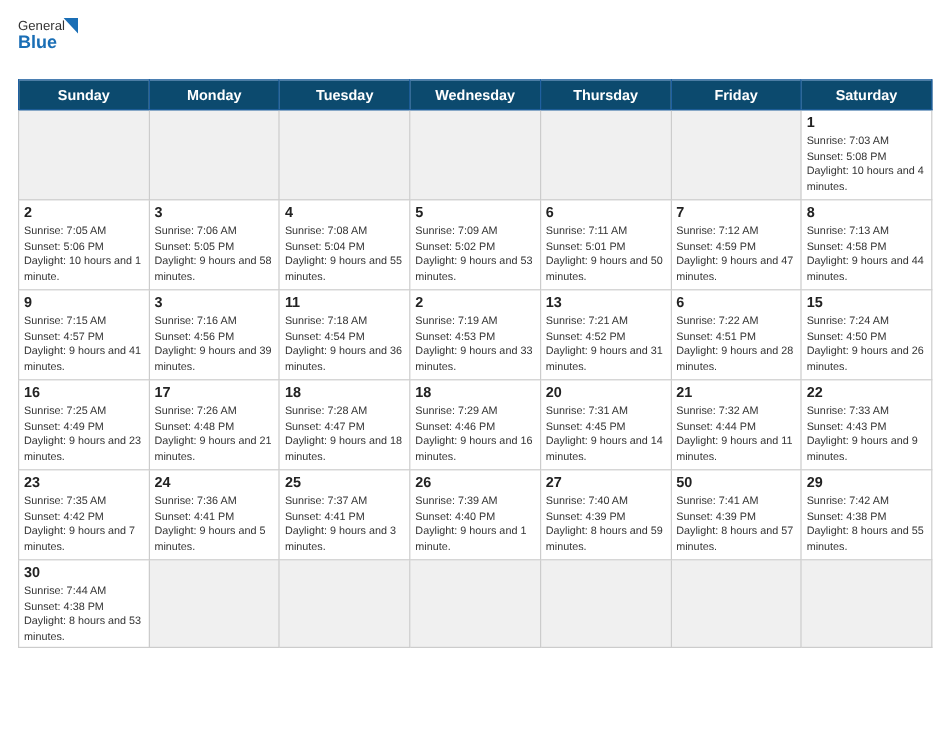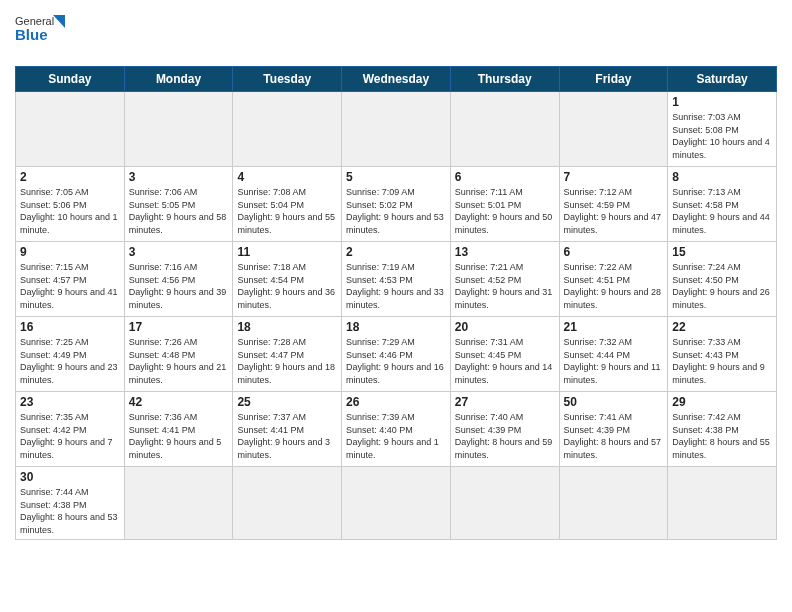--- a/index.html
+++ b/index.html
@@ -219,21 +219,21 @@
             <span class="day-number">22</span>
             <div class="day-info">Sunrise: 7:33 AM<br>Sunset: 4:43 PM<br>Daylight: 9 hours and 9 minutes.</div>
           </td>
         </tr>
         <tr>
           <td>
             <span class="day-number">23</span>
             <div class="day-info">Sunrise: 7:35 AM<br>Sunset: 4:42 PM<br>Daylight: 9 hours and 7 minutes.</div>
           </td>
           <td>
-            <span class="day-number">42</span>
+            <span class="day-number">24</span>
             <div class="day-info">Sunrise: 7:36 AM<br>Sunset: 4:41 PM<br>Daylight: 9 hours and 5 minutes.</div>
           </td>
           <td>
             <span class="day-number">25</span>
             <div class="day-info">Sunrise: 7:37 AM<br>Sunset: 4:41 PM<br>Daylight: 9 hours and 3 minutes.</div>
           </td>
           <td>
             <span class="day-number">26</span>
             <div class="day-info">Sunrise: 7:39 AM<br>Sunset: 4:40 PM<br>Daylight: 9 hours and 1 minute.</div>
           </td>

